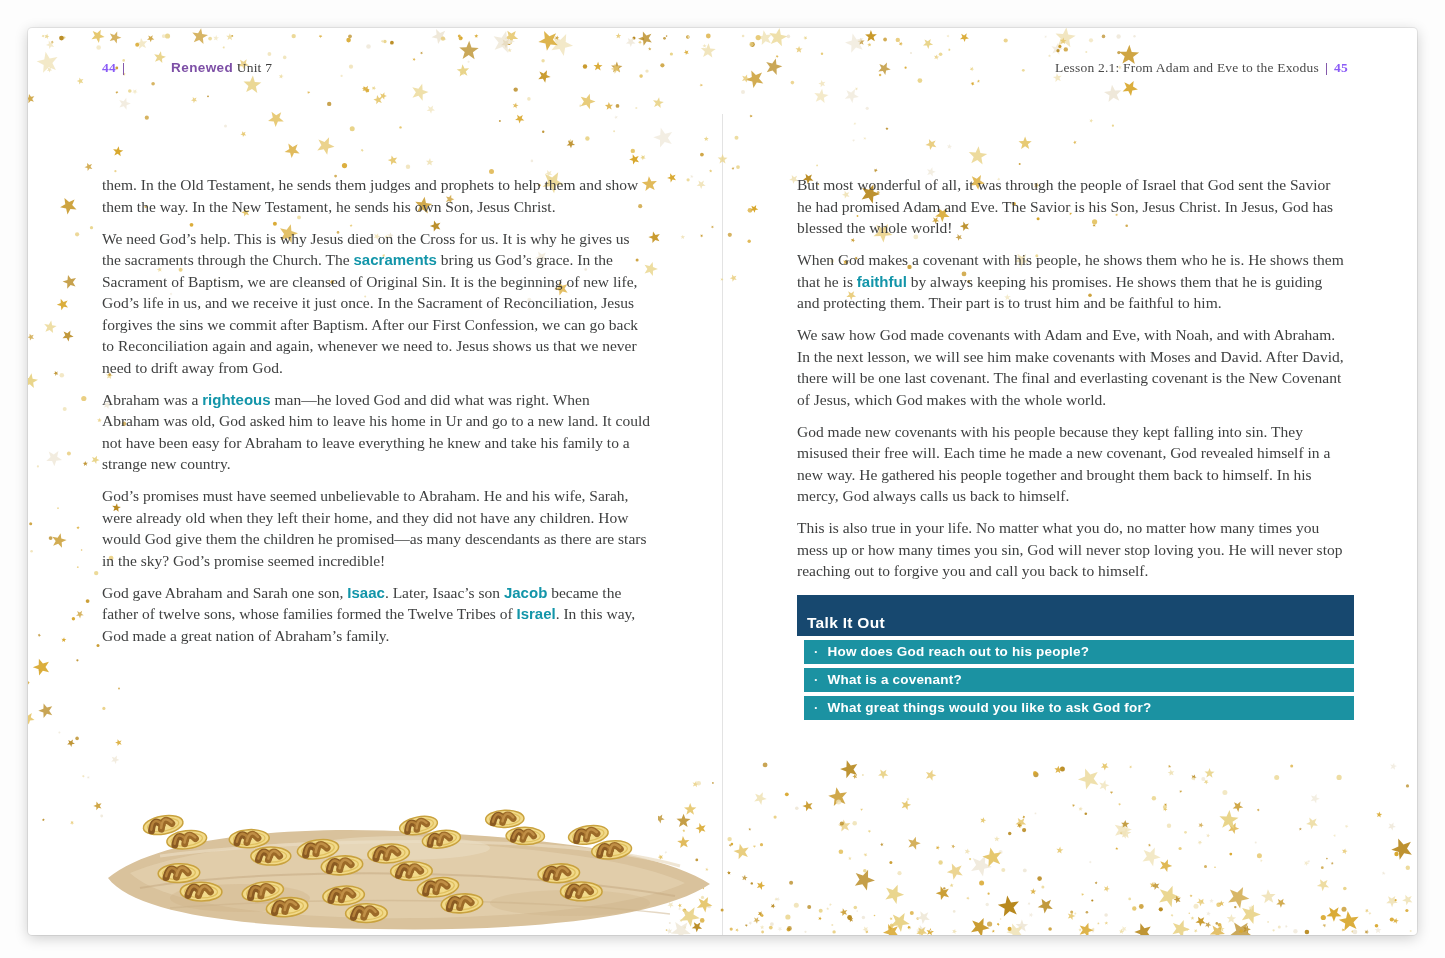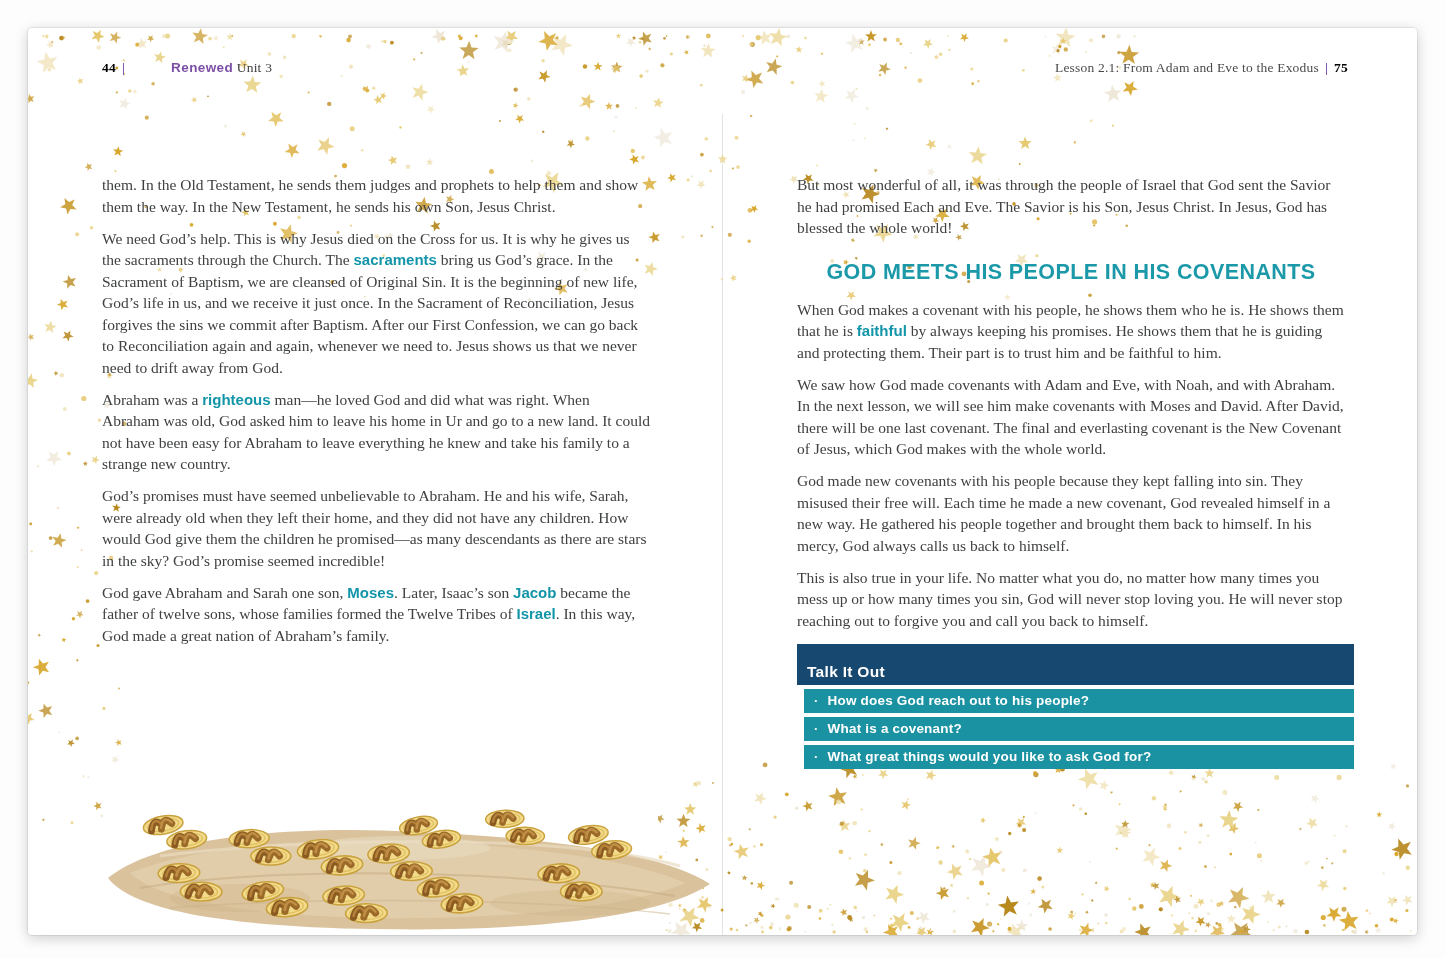--- a/index.html
+++ b/index.html
@@ -21,21 +21,21 @@
   }
   .gutter{position:absolute;left:694px;top:86px;width:1px;height:821px;background:#e3e3e3;}
   .stars-svg{position:absolute;pointer-events:none;z-index:1;}
   #stars-top{left:0;top:0;width:1389px;height:280px;}
   #stars-left{left:0;top:240px;width:110px;height:620px;}
   #stars-bottom{left:630px;top:712px;width:759px;height:195px;}
   .content{position:absolute;z-index:2;}
   
   .runhead{position:absolute;top:32px;font-size:13.5px;letter-spacing:.2px;color:#3c3c3c;z-index:3;}
   .runhead .sep{color:var(--purple);font-weight:bold;padding:0 6px;}
-  .runhead .pagenum{font-weight:bold;color:#000000;}
+  .runhead .pagenum{font-weight:bold;color:#8b5cf6;}
   .runhead .brand{font-family:"Liberation Sans",sans-serif;font-weight:bold;color:var(--purple);letter-spacing:.4px;padding-left:40px;}
   #runhead-left{left:74px;}
   #runhead-right{right:69px;color:#4a4a4a;}
   
   .col{position:absolute;top:146px;width:548px;font-size:15.5px;line-height:21.5px;}
   #col-left{left:74px;}
   #col-right{left:769px;}
   .col p{margin:0 0 10.5px 0;text-align:left;}
   .page-heading{
     font-family:"Liberation Sans",sans-serif;font-weight:bold;
@@ -774,38 +774,37 @@
         <polygon points="342.2,124.2 335.5,121.6 330.4,126.7 330.8,119.5 324.4,116.4 331.3,114.5 332.4,107.4 336.3,113.4 343.4,112.2 338.8,117.8" fill="#e6c76d" opacity="0.99"></polygon>
         <circle cx="577.3" cy="167.1" r="1.2" fill="#b8891f" opacity="0.79"></circle>
         <polygon points="658.6,54.0 658.6,57.4 661.8,58.8 658.5,59.9 658.1,63.3 656.1,60.5 652.7,61.3 654.8,58.5 653.0,55.5 656.3,56.6" fill="#efe8d8" opacity="0.76"></polygon>
         <polygon points="459.6,110.0 458.7,109.3 457.7,109.8 458.1,108.7 457.3,108.0 458.4,108.0 458.9,107.0 459.2,108.1 460.3,108.2 459.4,108.8" fill="#d8a72c" opacity="0.91"></polygon>
       </svg>
 
     <div class="gutter"></div>
 
     <div class="runhead" id="runhead-left">
       <span class="pagenum">44</span><span class="sep">|</span><span class="brand">Renewed</span>
-      <span>Unit 3</span>
+      <span>Unit 7</span>
     </div>
     <div class="runhead" id="runhead-right">
-      <span>Lesson 2.1: From Adam and Eve to the Exodus</span><span class="sep">|</span><span class="pagenum">75</span>
+      <span>Lesson 2.1: From Adam and Eve to the Exodus</span><span class="sep">|</span><span class="pagenum">45</span>
     </div>
 
     <div class="col content" id="col-left">
         <p>them. In the Old Testament, he sends them judges and prophets to help them and show them the way. In the New Testament, he sends his own Son, Jesus Christ.</p>
         <p>We need God’s help. This is why Jesus died on the Cross for us. It is why he gives us the sacraments through the Church. The <span class="keyword">sacraments</span> bring us God’s grace. In the Sacrament of Baptism, we are cleansed of Original Sin. It is the beginning of new life, God’s life in us, and we receive it just once. In the Sacrament of Reconciliation, Jesus forgives the sins we commit after Baptism. After our First Confession, we can go back to Reconciliation again and again, whenever we need to. Jesus shows us that we never need to drift away from God.</p>
         <p>Abraham was a <span class="keyword">righteous</span> man—he loved God and did what was right. When Abraham was old, God asked him to leave his home in Ur and go to a new land. It could not have been easy for Abraham to leave everything he knew and take his family to a strange new country.</p>
         <p>God’s promises must have seemed unbelievable to Abraham. He and his wife, Sarah, were already old when they left their home, and they did not have any children. How would God give them the children he promised—as many descendants as there are stars in the sky? God’s promise seemed incredible!</p>
-        <p>God gave Abraham and Sarah one son, <span class="keyword">Moses</span>. Later, Isaac’s son <span class="keyword">Jacob</span> became the father of twelve sons, whose families formed the Twelve Tribes of <span class="keyword">Israel</span>. In this way, God made a great nation of Abraham’s family.</p>
+        <p>God gave Abraham and Sarah one son, <span class="keyword">Isaac</span>. Later, Isaac’s son <span class="keyword">Jacob</span> became the father of twelve sons, whose families formed the Twelve Tribes of <span class="keyword">Israel</span>. In this way, God made a great nation of Abraham’s family.</p>
       </div>
 
     <div class="col content" id="col-right">
       <div>
-          <p>But most wonderful of all, it was through the people of Israel that God sent the Savior he had promised Each and Eve. The Savior is his Son, Jesus Christ. In Jesus, God has blessed the whole world!</p>
-          <h2 class="page-heading">GOD MEETS HIS PEOPLE IN HIS COVENANTS</h2>
+          <p>But most wonderful of all, it was through the people of Israel that God sent the Savior he had promised Adam and Eve. The Savior is his Son, Jesus Christ. In Jesus, God has blessed the whole world!</p>
           <p>When God makes a covenant with his people, he shows them who he is. He shows them that he is <span class="keyword">faithful</span> by always keeping his promises. He shows them that he is guiding and protecting them. Their part is to trust him and be faithful to him.</p>
           <p>We saw how God made covenants with Adam and Eve, with Noah, and with Abraham. In the next lesson, we will see him make covenants with Moses and David. After David, there will be one last covenant. The final and everlasting covenant is the New Covenant of Jesus, which God makes with the whole world.</p>
           <p>God made new covenants with his people because they kept falling into sin. They misused their free will. Each time he made a new covenant, God revealed himself in a new way. He gathered his people together and brought them back to himself. In his mercy, God always calls us back to himself.</p>
           <p>This is also true in your life. No matter what you do, no matter how many times you mess up or how many times you sin, God will never stop loving you. He will never stop reaching out to forgive you and call you back to himself.</p>
         </div>
       <div class="talk">
         <div class="talk-header">Talk It Out</div>
         <div id="talk-rows">
             <div class="talk-row">
               <span class="bullet">·</span>

